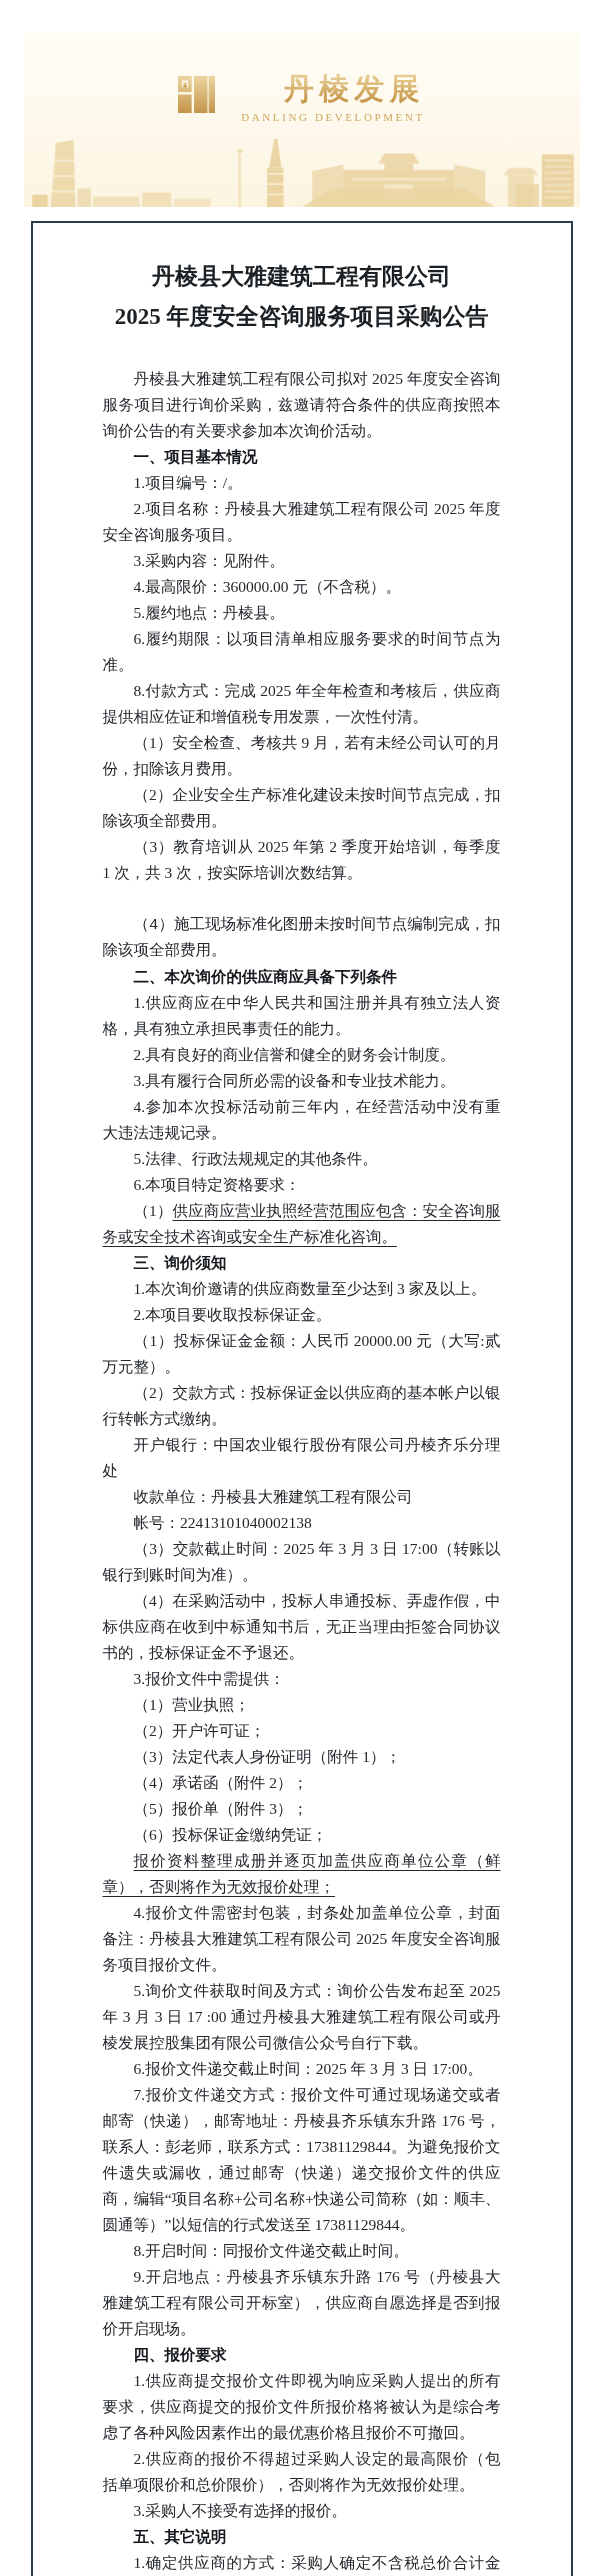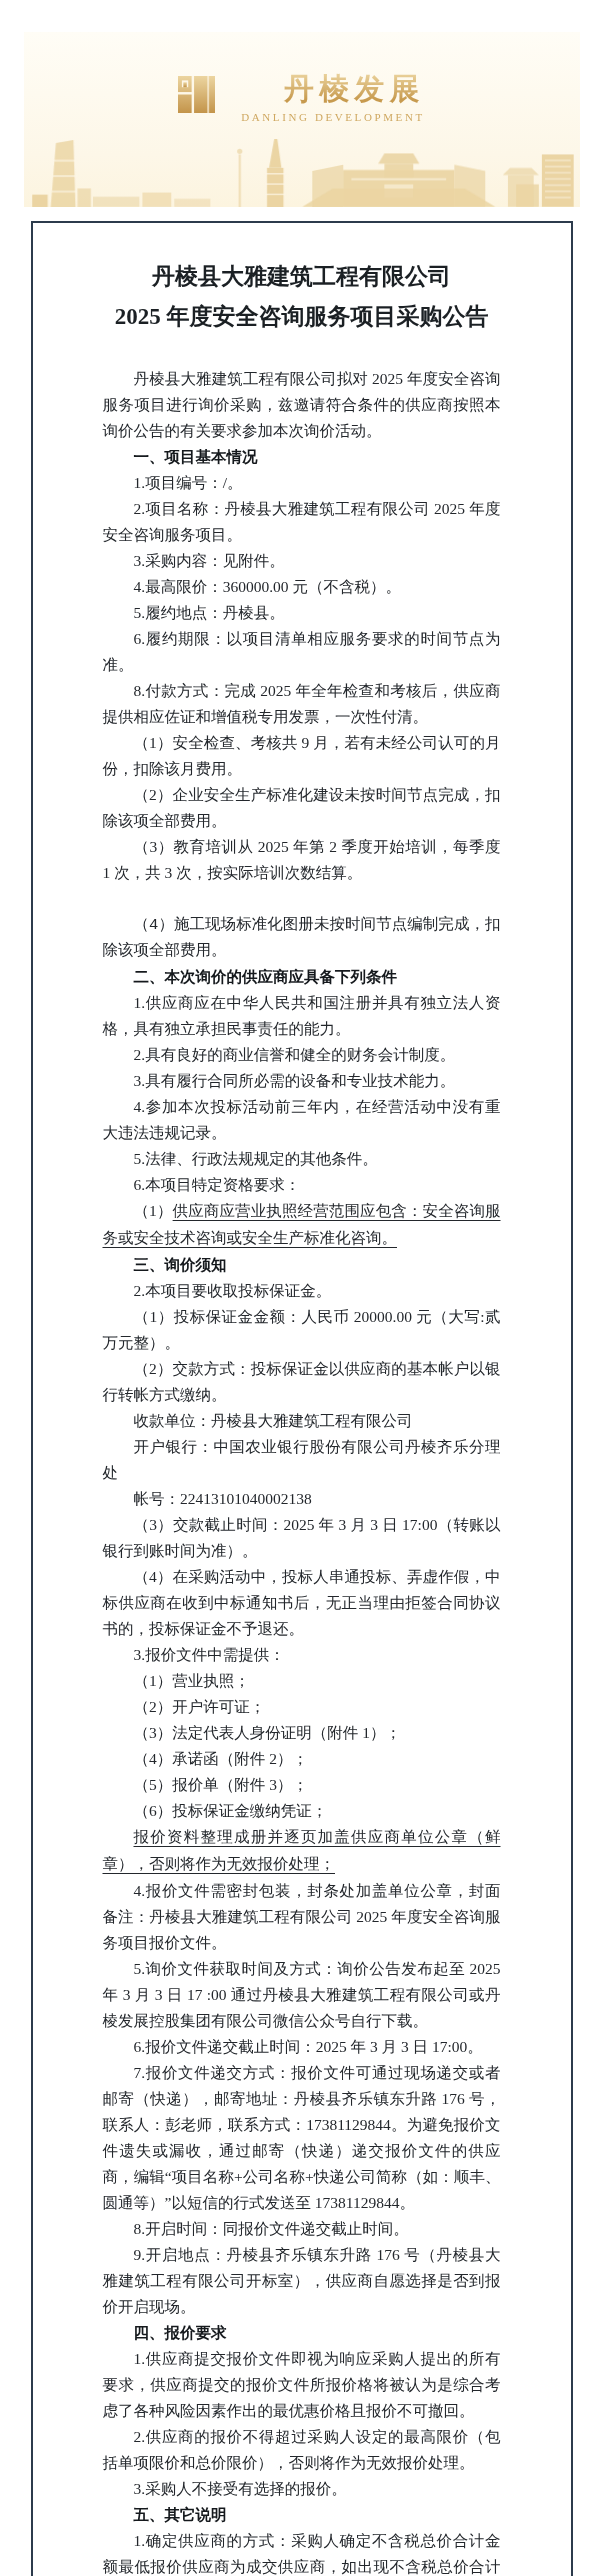--- a/index.html
+++ b/index.html
@@ -43,21 +43,21 @@
   .title{
     text-align:center;font-weight:700;font-size:23px;line-height:40px;
     color:#1b2024;text-indent:0;
   }
   p.doc{
     margin:0;font-size:15.5px;line-height:26px;
     text-indent:2em;text-align:justify;color:#23272c;
   }
   p.h{font-weight:700;color:#15191d;}
   p.gapb{margin-top:26px;font-family:Liberation Mono, monospace;}
-  .underline{text-decoration:underline;text-underline-offset:3.6px;font-family:Liberation Mono, monospace;}
+  .underline{text-decoration:underline;text-underline-offset:3.6px;}
 </style>
 </head>
 <body>
 
 <div class="banner">
   <div class="lockup">
     <svg class="logo-icon" viewBox="0 0 76 76">
       <defs>
         <linearGradient id="goldg" x1="0" y1="0" x2="0" y2="1">
           <stop offset="0" stop-color="#ecd5a0"></stop>
@@ -147,25 +147,26 @@
       <p class="doc gapb"><span>（4）施工现场标准化图册未按时间节点编制完成，扣除该项全部费用。</span></p>
       <p class="doc h"><span>二、本次询价的供应商应具备下列条件</span></p>
       <p class="doc"><span>1.供应商应在中华人民共和国注册并具有独立法人资格，具有独立承担民事责任的能力。</span></p>
       <p class="doc"><span>2.具有良好的商业信誉和健全的财务会计制度。</span></p>
       <p class="doc"><span>3.具有履行合同所必需的设备和专业技术能力。</span></p>
       <p class="doc"><span>4.参加本次投标活动前三年内，在经营活动中没有重大违法违规记录。</span></p>
       <p class="doc"><span>5.法律、行政法规规定的其他条件。</span></p>
       <p class="doc"><span>6.本项目特定资格要求：</span></p>
       <p class="doc"><span>（1）</span><span class="underline">供应商应营业执照经营范围应包含：安全咨询服务或安全技术咨询或安全生产标准化咨询。</span></p>
       <p class="doc h"><span>三、询价须知</span></p>
+      <p class="doc"><span>1.本次询价邀请的供应商数量至少达到 3 家及以上。</span></p>
       <p class="doc"><span>2.本项目要收取投标保证金。</span></p>
       <p class="doc"><span>（1）投标保证金金额：人民币 20000.00 元（大写:贰万元整）。</span></p>
       <p class="doc"><span>（2）交款方式：投标保证金以供应商的基本帐户以银行转帐方式缴纳。</span></p>
+      <p class="doc"><span>开户银行：中国农业银行股份有限公司丹棱齐乐分理处</span></p>
       <p class="doc"><span>收款单位：丹棱县大雅建筑工程有限公司</span></p>
-      <p class="doc"><span>开户银行：中国农业银行股份有限公司丹棱齐乐分理处</span></p>
       <p class="doc"><span>帐号：22413101040002138</span></p>
       <p class="doc"><span>（3）交款截止时间：2025 年 3 月 3 日 17:00（转账以银行到账时间为准）。</span></p>
       <p class="doc"><span>（4）在采购活动中，投标人串通投标、弄虚作假，中标供应商在收到中标通知书后，无正当理由拒签合同协议书的，投标保证金不予退还。</span></p>
       <p class="doc"><span>3.报价文件中需提供：</span></p>
       <p class="doc"><span>（1）营业执照；</span></p>
       <p class="doc"><span>（2）开户许可证；</span></p>
       <p class="doc"><span>（3）法定代表人身份证明（附件 1）；</span></p>
       <p class="doc"><span>（4）承诺函（附件 2）；</span></p>
       <p class="doc"><span>（5）报价单（附件 3）；</span></p>
       <p class="doc"><span>（6）投标保证金缴纳凭证；</span></p>

